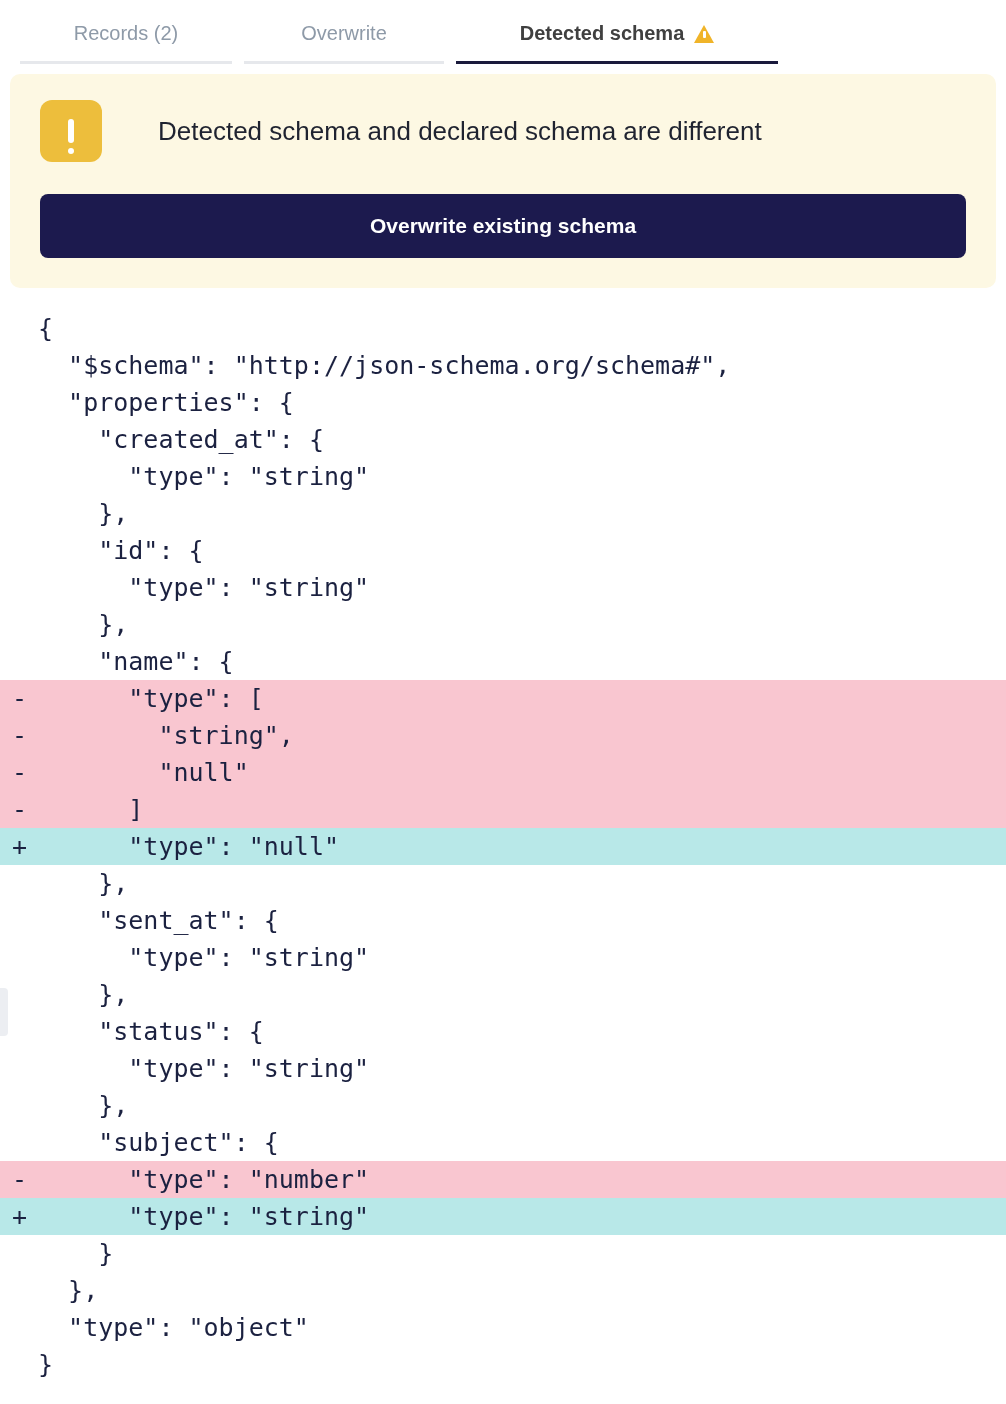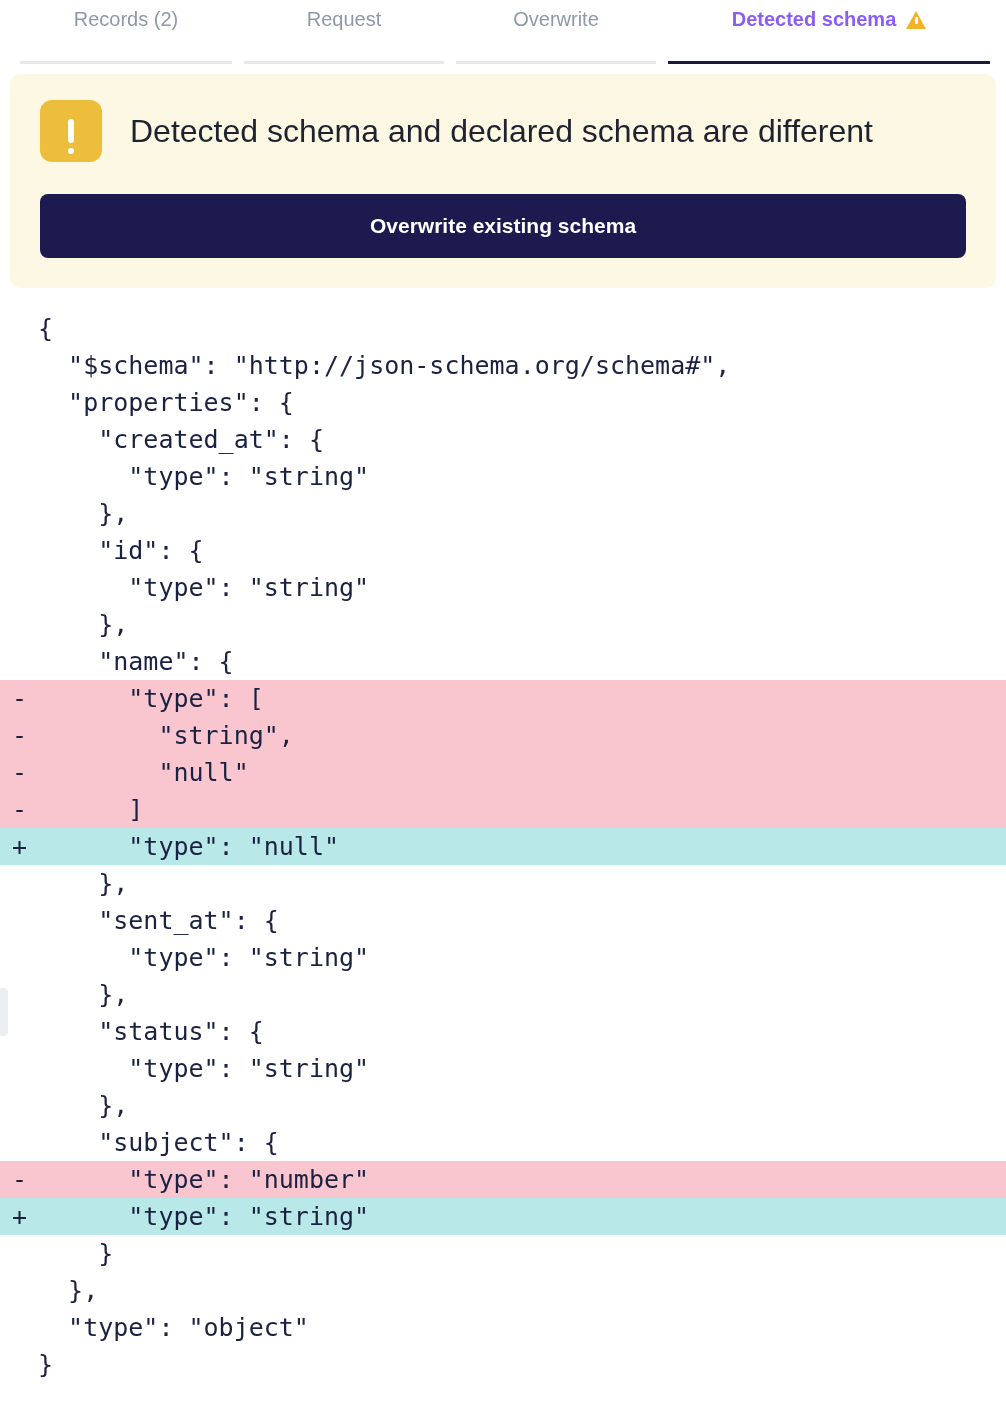--- a/index.html
+++ b/index.html
@@ -19,36 +19,36 @@
     align-items: flex-end;
     height: 64px;
     padding: 0 8px;
     background: #ffffff;
   }
   .tab {
     flex: 0 0 auto;
     text-align: center;
     font-size: 20px;
     color: #8e9aa8;
-    padding: 0 10px 30px 10px;
+    padding: 0 10px 16px 10px;
     border-bottom: 3px solid #e6e8ec;
     cursor: pointer;
     white-space: nowrap;
     display: flex;
     align-items: center;
     justify-content: center;
     gap: 10px;
   }
   .tab-records { width: 212px; margin-left: 12px; }
   .tab-request { width: 200px; margin-left: 12px; }
   .tab-response { width: 200px; margin-left: 12px; }
   .tab-detected {
     width: 322px;
     margin-left: 12px;
-    color: #8b5cf6;
+    color: #404040;
     font-weight: bold;
     border-bottom: 3px solid #1a1a3c;
   }
   .warn-tri {
     display: inline-block;
     width: 0; height: 0;
     border-left: 10px solid transparent;
     border-right: 10px solid transparent;
     border-bottom: 18px solid #f0b429;
     position: relative;
@@ -98,22 +98,23 @@
     content: "";
     position: absolute;
     left: 0;
     top: 29px;
     width: 6px;
     height: 6px;
     background: #ffffff;
     border-radius: 50%;
   }
   .alert-text {
-    font-size: 32px;
+    font-size: 26px;
     color: #1f2330;
+    margin-left: 28px;
   }
   .alert-buttons {
     display: flex;
     gap: 20px;
     margin-top: 32px;
   }
   .alert-btn {
     flex: 1 1 0;
     background: #1c1a4e;
     color: #ffffff;
@@ -160,23 +161,20 @@
     border-radius: 0 4px 4px 0;
   }
 </style>
 </head>
 <body>
 
 <div class="tabs">
   <div class="tab tab-records">
     <span>Records (2)</span>
   </div>
-  <div class="tab tab-request">
-    <span>Request</span>
-  </div>
   <div class="tab tab-response">
     <span>Overwrite</span>
   </div>
   <div class="tab tab-detected">
     <span>Detected schema</span>
     <span class="warn-tri"></span>
   </div>
 </div>
 
 <div class="alert">

